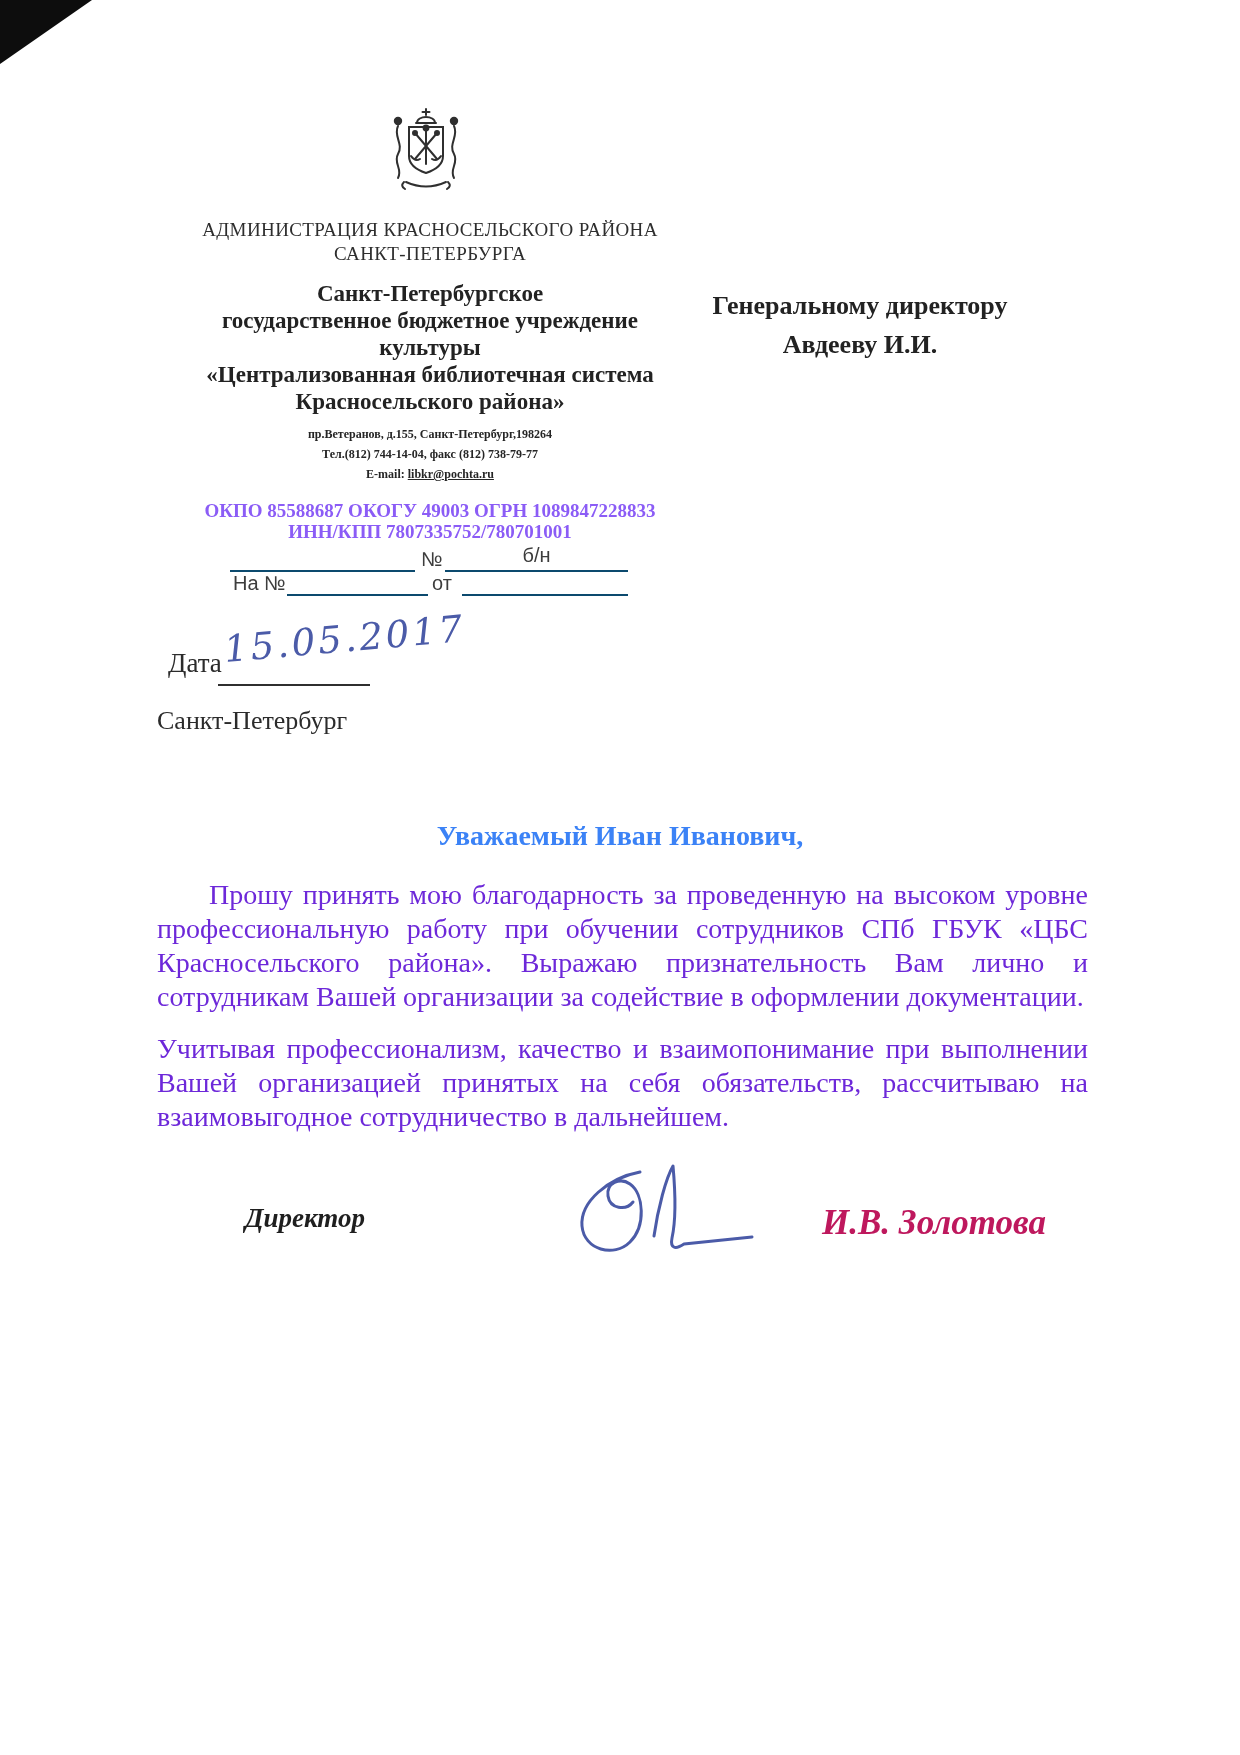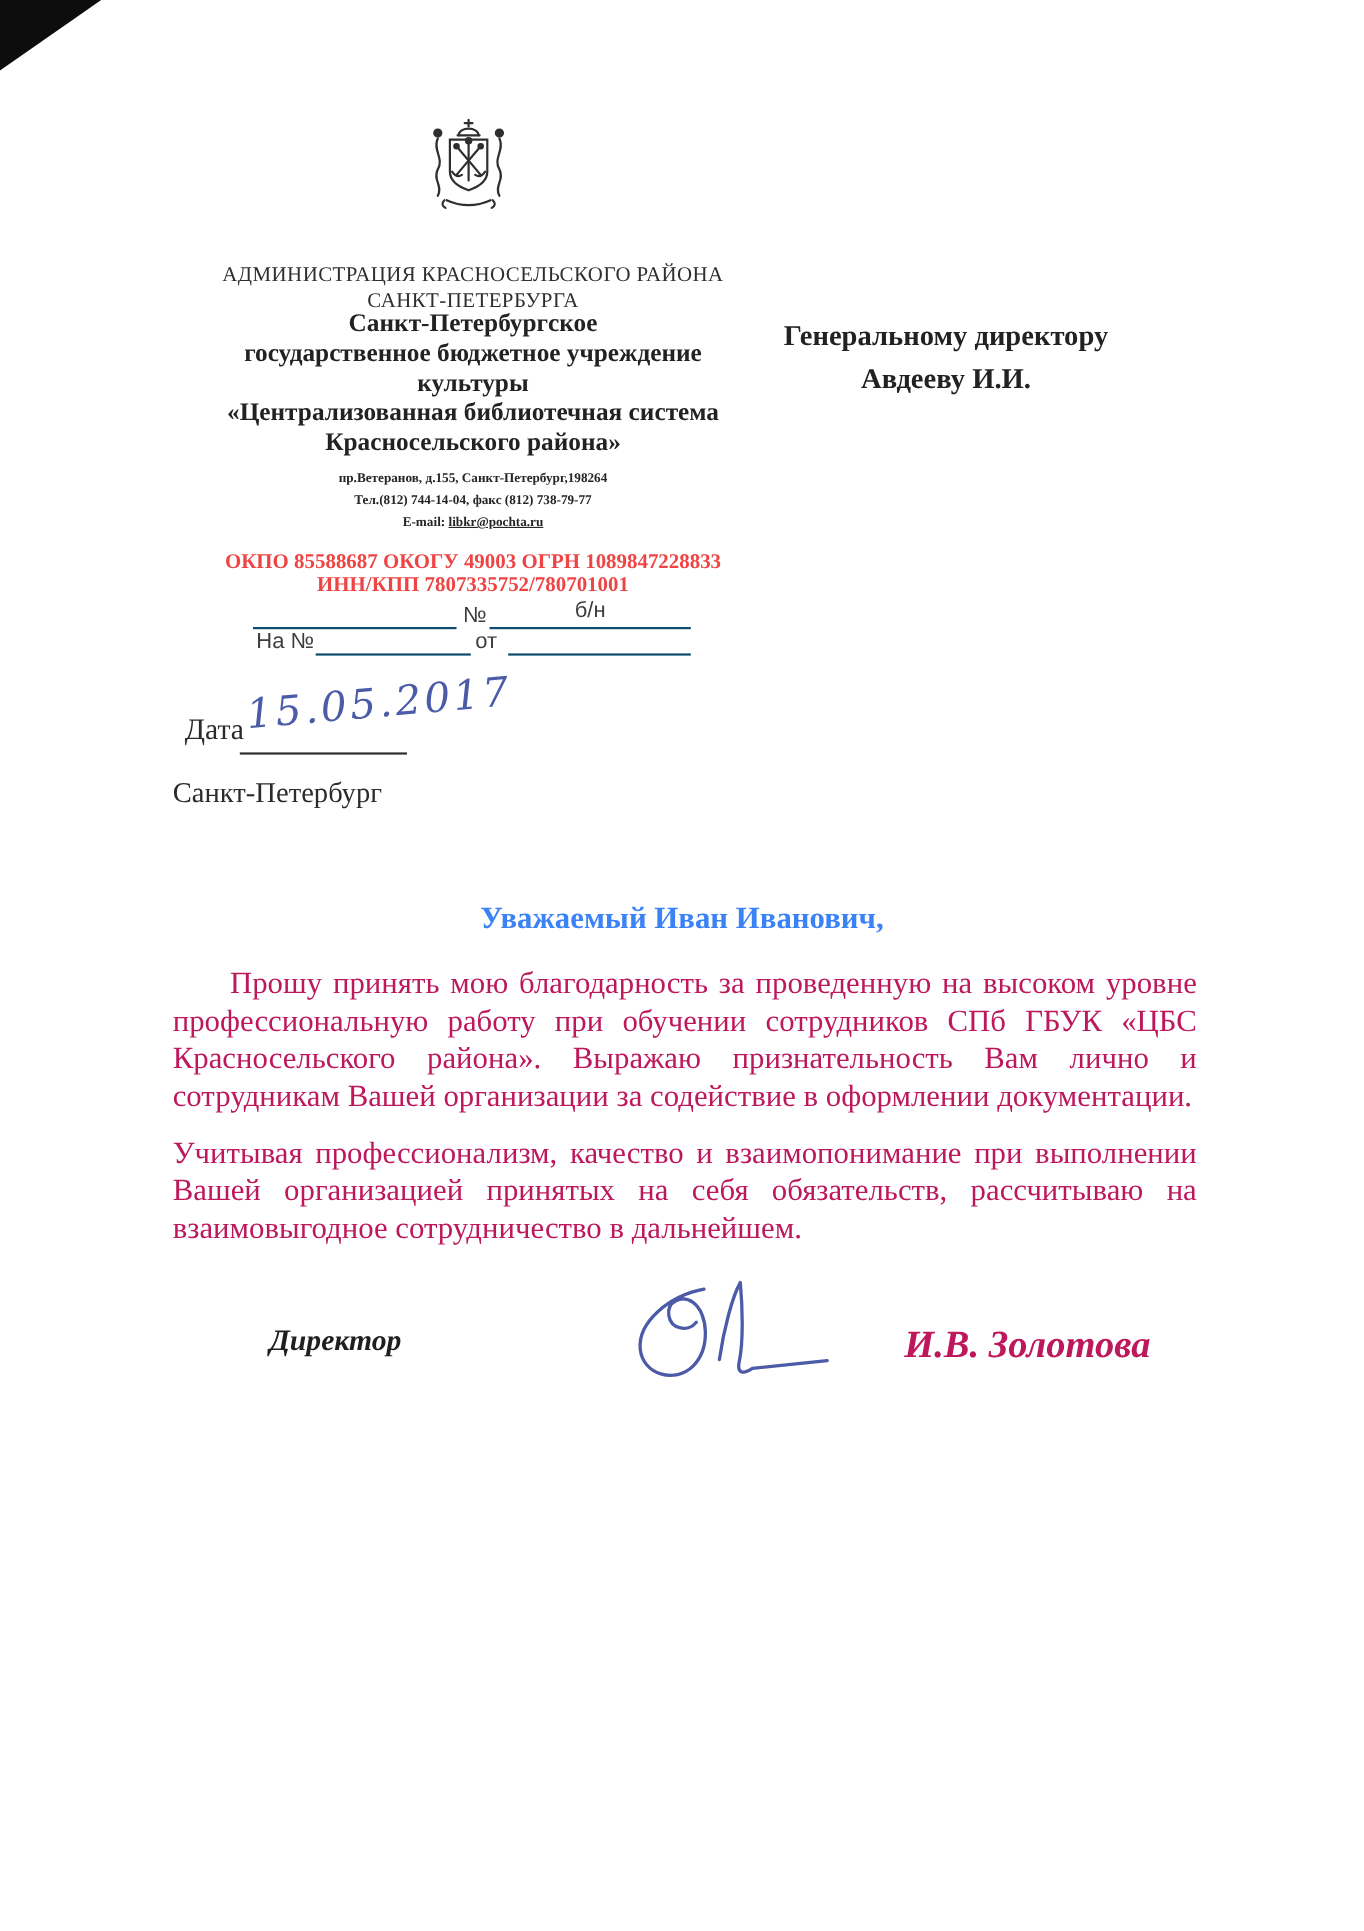--- a/index.html
+++ b/index.html
@@ -6,24 +6,24 @@
   .page{position:relative;width:1240px;height:1755px;background:#ffffff;overflow:hidden;
         font-family:"Liberation Serif", serif;color:#262626;}
   .abs{position:absolute;}
 
   
   .corner{position:absolute;top:0;left:0;width:0;height:0;
           border-top:64px solid #0d0d0d;border-right:92px solid transparent;}
 
   
   .lh-col{left:150px;width:560px;text-align:center;}
-  .admin{top:218px;font-size:19px;letter-spacing:.4px;line-height:24px;color:#2e2e2e;margin-top:20px;}
+  .admin{top:218px;font-size:19px;letter-spacing:.4px;line-height:24px;color:#2e2e2e;}
   .org{top:280px;font-size:23px;font-weight:bold;line-height:27px;color:#222;}
   .contact{top:424px;font-size:12px;font-weight:bold;line-height:20px;color:#252525;}
-  .reg{top:500px;font-size:19px;font-weight:bold;line-height:21px;color:#ef4444;}
+  .reg{top:500px;font-size:19px;font-weight:bold;line-height:21px;color:#8b5cf6;}
   .email-u{text-decoration:underline;}
 
   
   .recipient{left:688px;top:286px;width:344px;text-align:center;
              font-size:26px;font-weight:bold;line-height:39px;color:#222;}
 
   
   .form{font-family:"Liberation Sans", sans-serif;font-size:20px;color:#3d3d3d;}
   .uline{border-bottom:2px solid #0c4a6e;}
 
@@ -32,21 +32,21 @@
              font-family:"DejaVu Serif", serif;font-style:italic;letter-spacing:3px;
              transform:rotate(-5deg);transform-origin:left bottom;}
   .date-line{left:218px;top:656px;width:152px;height:28px;border-bottom:2px solid #2f2f2f;}
 
   .city{left:157px;top:706px;font-size:26px;color:#2b2b2b;}
 
   .salutation{left:155px;top:820px;width:930px;text-align:center;
               font-size:28px;font-weight:bold;color:#3b82f6;}
 
   .para{left:157px;width:931px;font-size:28px;line-height:34px;
-        text-align:justify;color:#be185d;}
+        text-align:justify;color:#6d28d9;}
   .p1{top:878px;text-indent:52px;}
   .p2{top:1032px;}
 
   .sig-title{left:245px;top:1203px;font-size:27px;font-weight:bold;font-style:italic;color:#1f1f1f;}
   .sig-name{left:822px;top:1203px;font-size:35px;font-weight:bold;font-style:italic;color:#be185d;}
   .sig-svg{left:570px;top:1158px;}
   .emblem{left:380px;top:106px;}
 </style>
 </head>
 <body>

